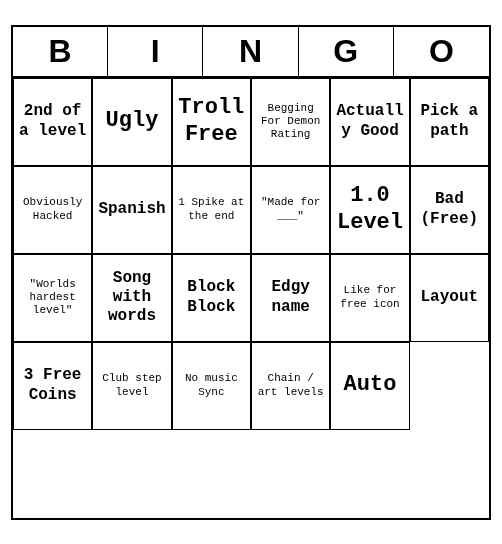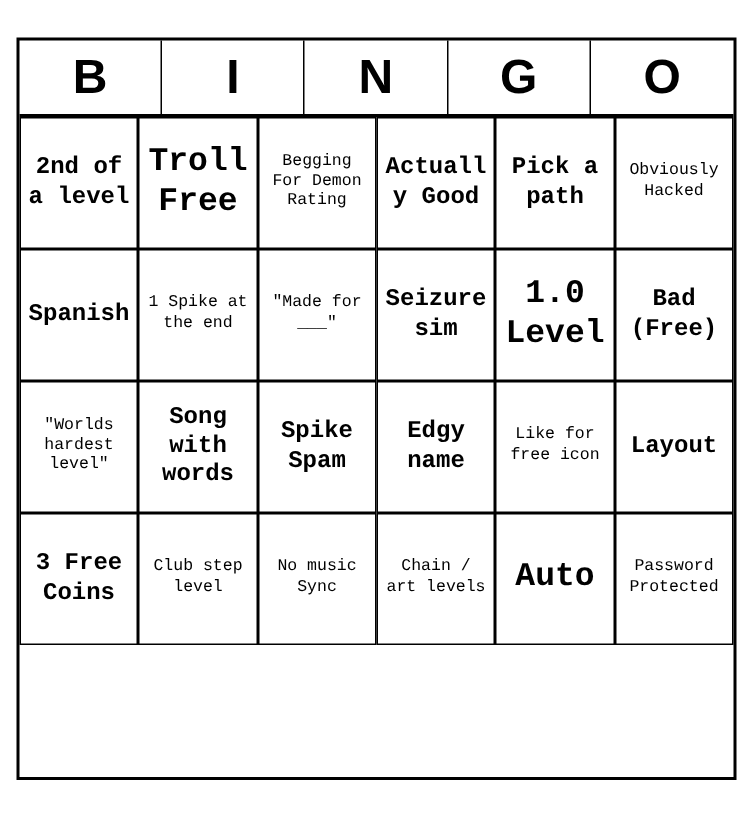--- a/index.html
+++ b/index.html
@@ -68,37 +68,36 @@
 <div class="bingo-card">
   <div class="bingo-header">
   <div class="bingo-header-cell">B</div>
       <div class="bingo-header-cell">I</div>
       <div class="bingo-header-cell">N</div>
       <div class="bingo-header-cell">G</div>
       <div class="bingo-header-cell">O</div>
     </div>
   <div class="bingo-grid">
   <div class="bingo-cell medium-text">2nd of a level</div>
+      <div class="bingo-cell large-text">Ugly</div>
       <div class="bingo-cell large-text">Troll Free</div>
       <div class="bingo-cell small-text">Begging For Demon Rating</div>
       <div class="bingo-cell medium-text">Actually Good</div>
       <div class="bingo-cell medium-text">Pick a path</div>
       <div class="bingo-cell small-text">Obviously Hacked</div>
       <div class="bingo-cell medium-text">Spanish</div>
       <div class="bingo-cell small-text">1 Spike at the end</div>
       <div class="bingo-cell small-text">"Made for ___"</div>
-      <div class="bingo-cell medium-text">Seizure sim</div>
       <div class="bingo-cell large-text">1.0 Level</div>
       <div class="bingo-cell medium-text">Bad (Free)</div>
       <div class="bingo-cell small-text">"Worlds hardest level"</div>
       <div class="bingo-cell medium-text">Song with words</div>
-      <div class="bingo-cell medium-text">Spike Spam</div>
+      <div class="bingo-cell medium-text">Block Block</div>
       <div class="bingo-cell medium-text">Edgy name</div>
       <div class="bingo-cell small-text">Like for free icon</div>
       <div class="bingo-cell medium-text">Layout</div>
       <div class="bingo-cell medium-text">3 Free Coins</div>
       <div class="bingo-cell small-text">Club step level</div>
       <div class="bingo-cell small-text">No music Sync</div>
       <div class="bingo-cell small-text">Chain / art levels</div>
       <div class="bingo-cell large-text">Auto</div>
-      <div class="bingo-cell small-text">Password Protected</div>
     </div>
 </div>
 
 </body></html>

